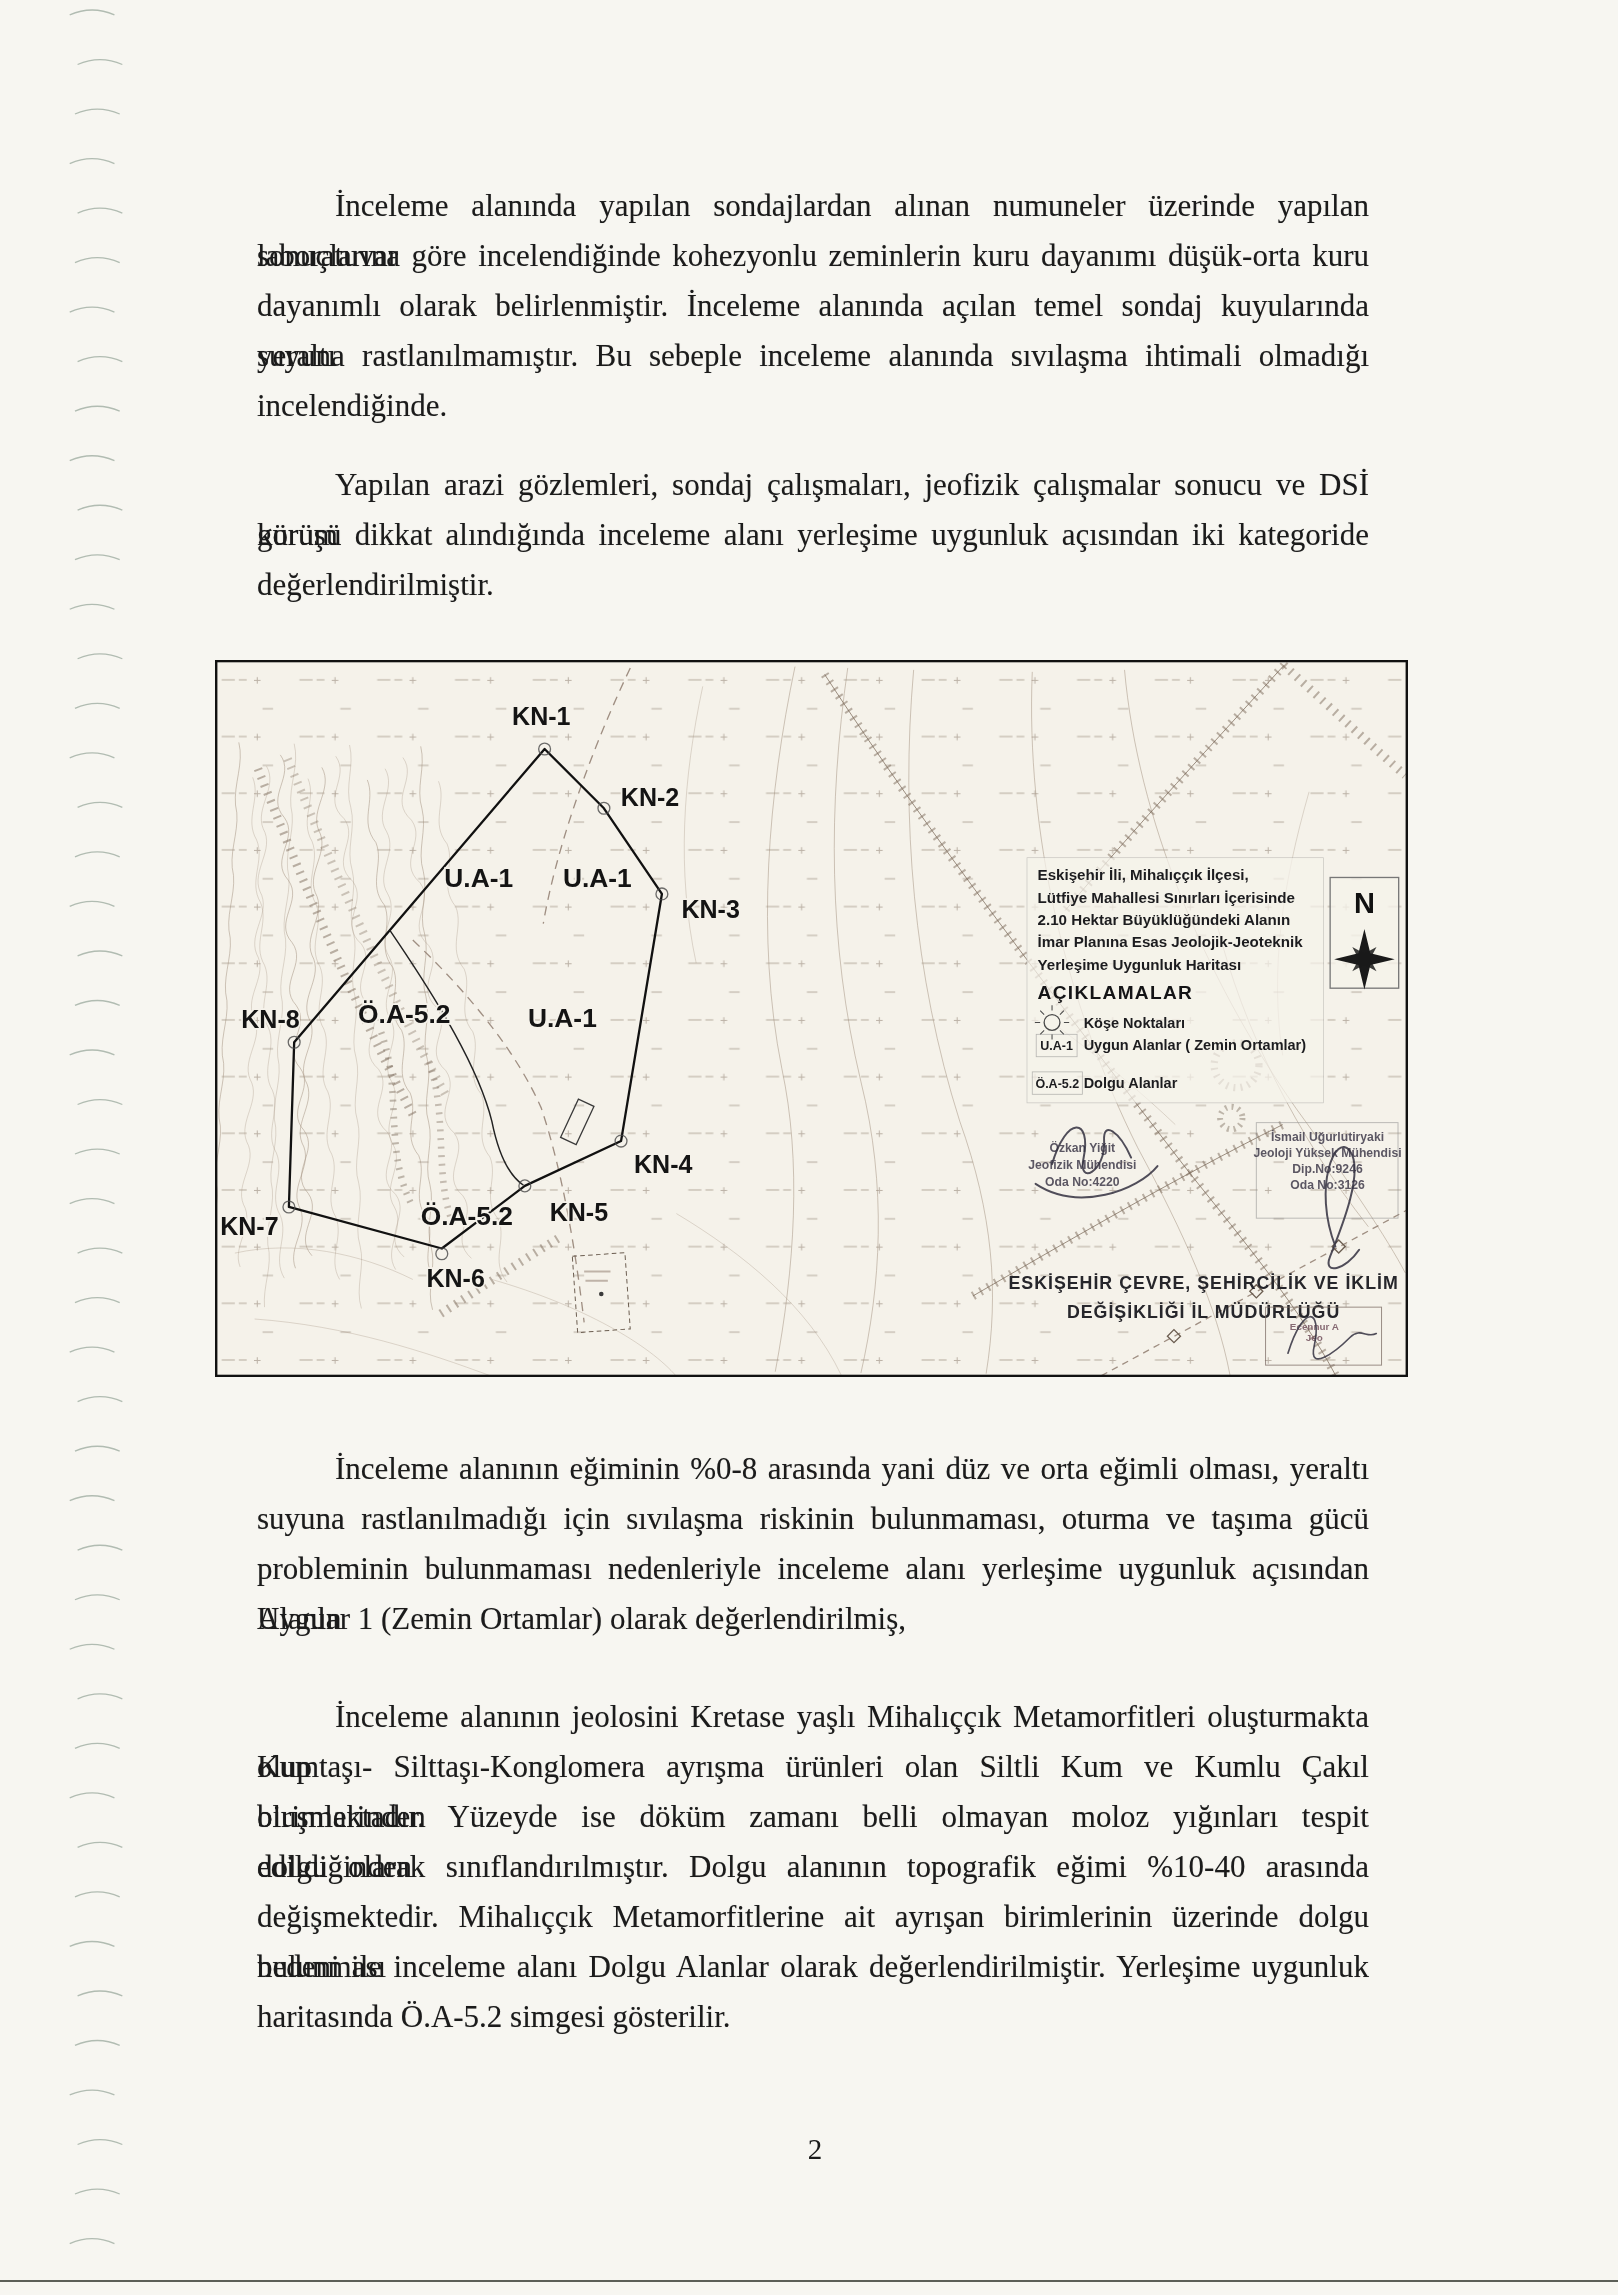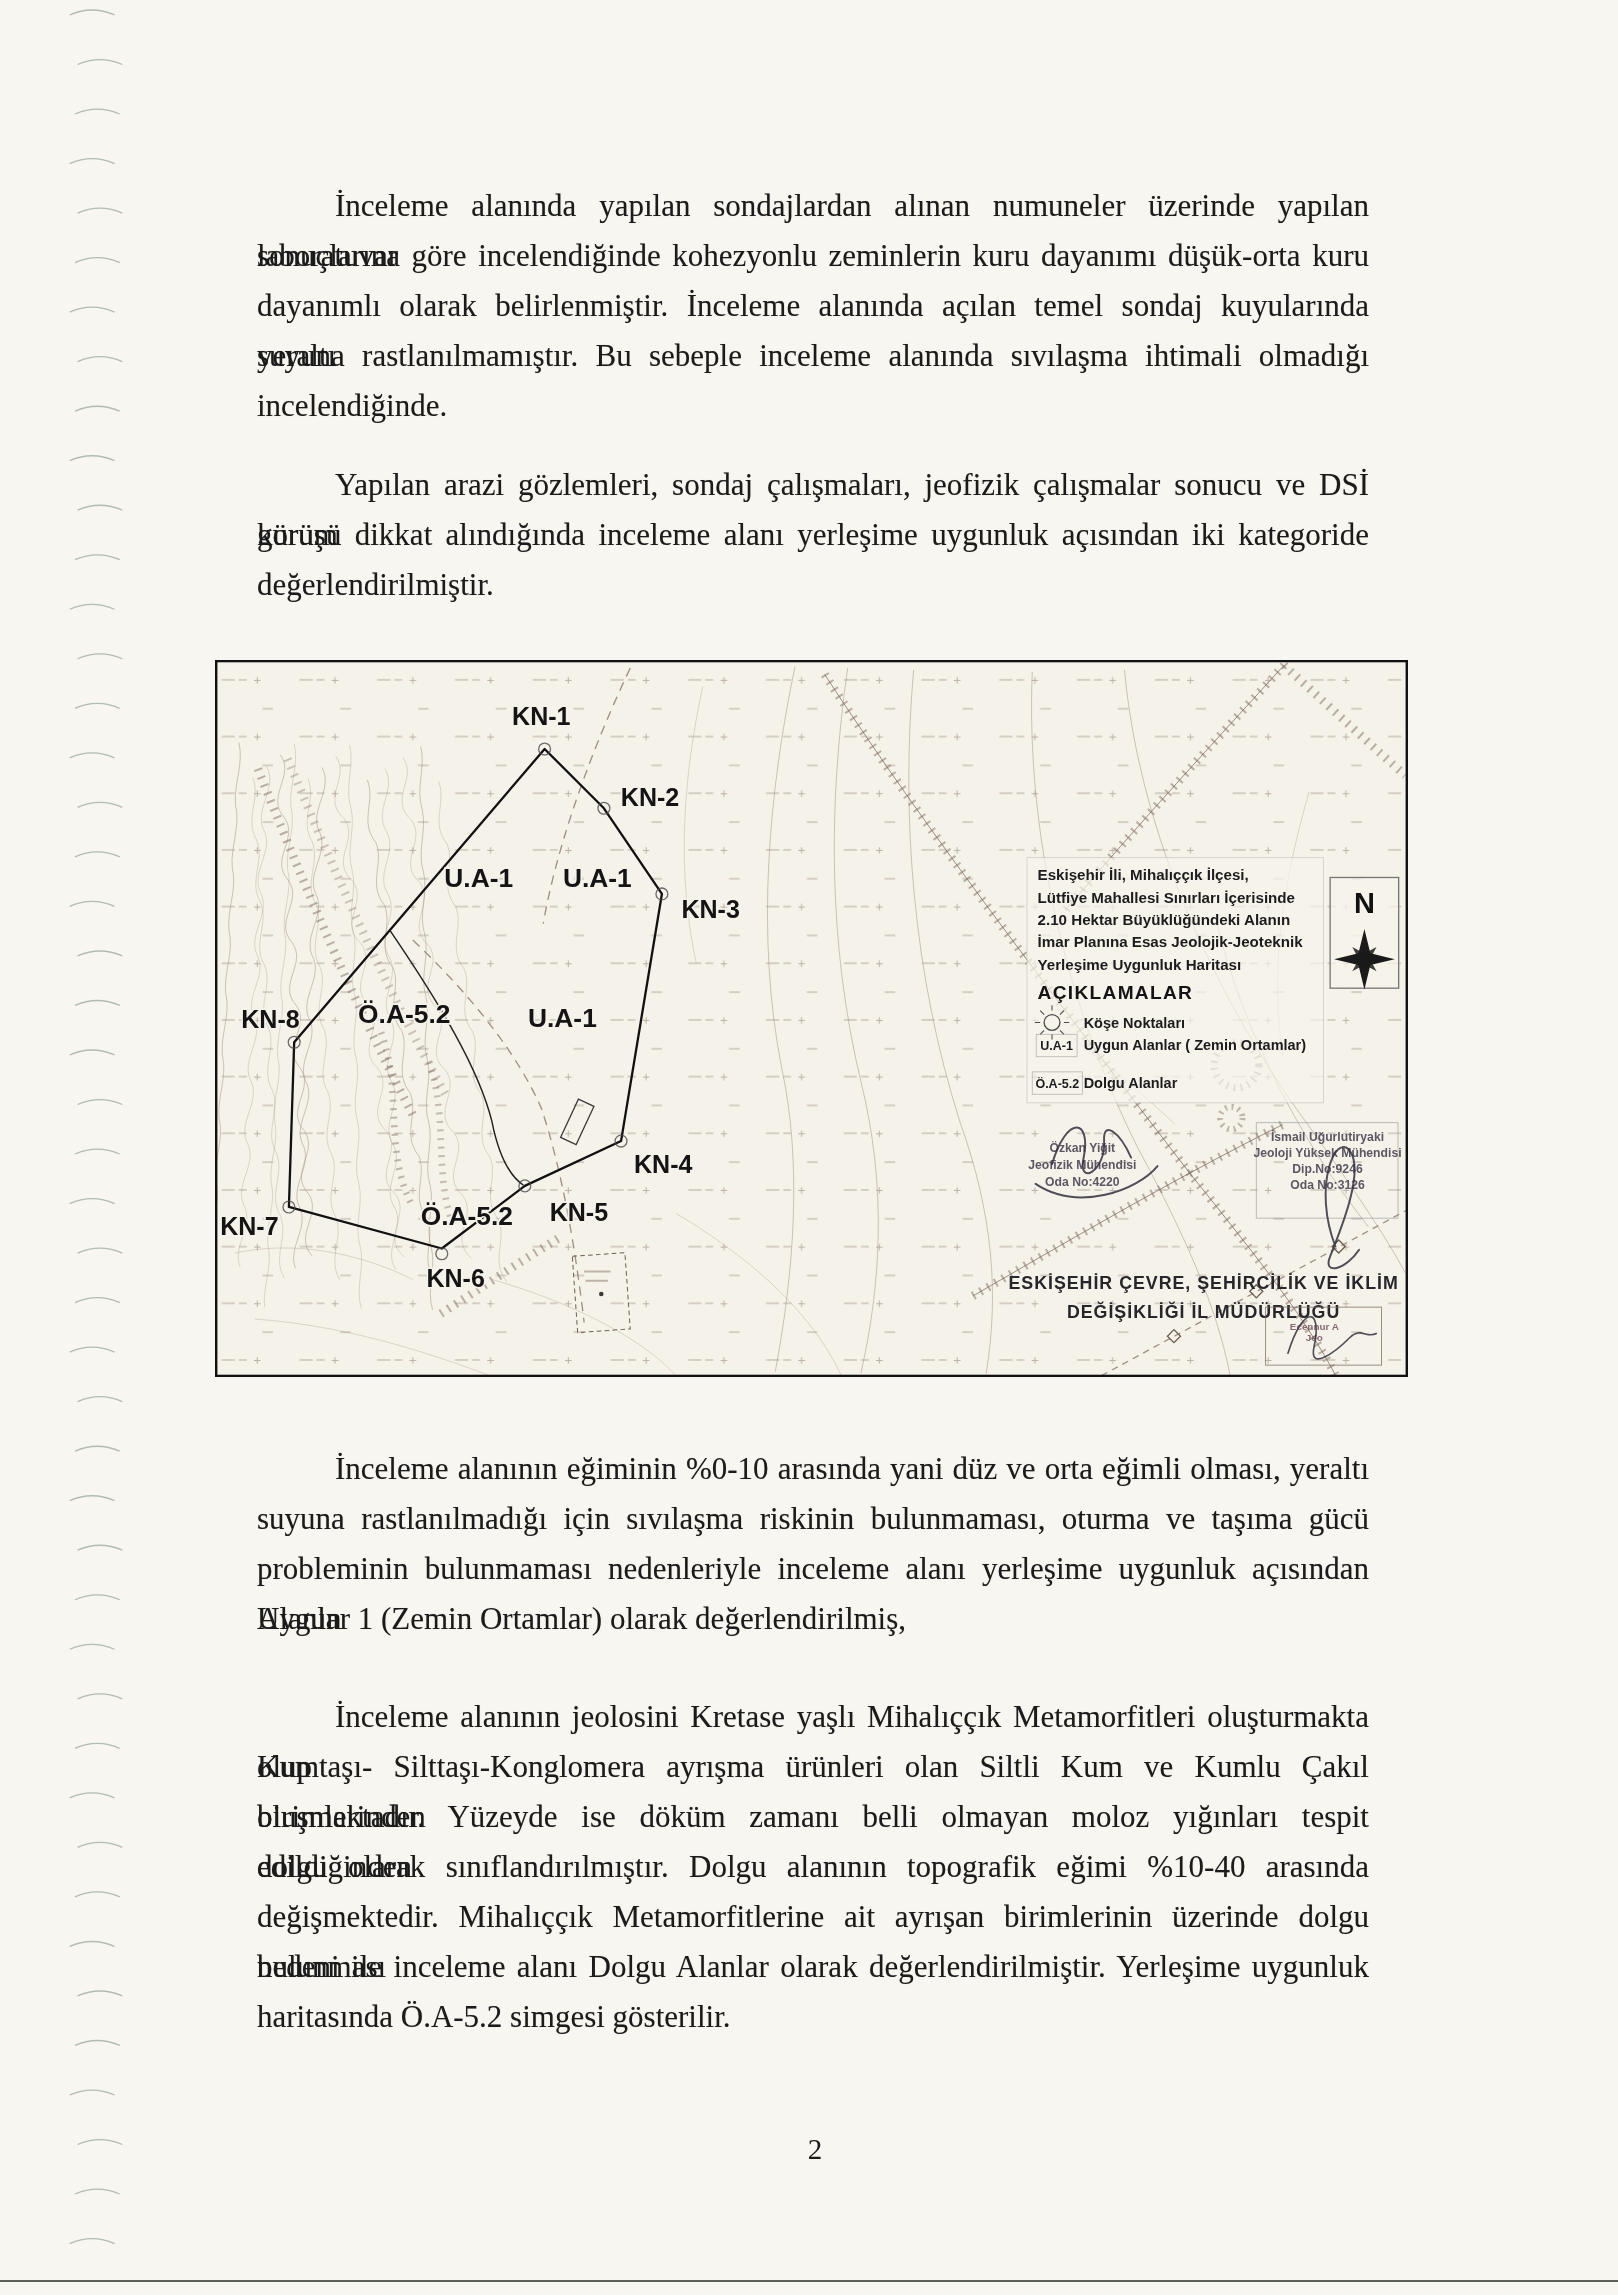--- a/index.html
+++ b/index.html
@@ -96,21 +96,21 @@
       <div class="tl">dayanımlı olarak belirlenmiştir. İnceleme alanında açılan temel sondaj kuyularında yeraltı</div>
       <div class="tl">suyuna rastlanılmamıştır. Bu sebeple inceleme alanında sıvılaşma ihtimali olmadığı</div>
       <div class="tl tl-end">incelendiğinde.</div>
     </div>
   <div class="para" style="top:448px">
       <div class="tl tl-first">Yapılan arazi gözlemleri, sondaj çalışmaları, jeofizik çalışmalar sonucu ve DSİ kurum</div>
       <div class="tl">görüşü dikkat alındığında inceleme alanı yerleşime uygunluk açısından iki kategoride</div>
       <div class="tl tl-end">değerlendirilmiştir.</div>
     </div>
   <div class="para" style="top:1432px">
-      <div class="tl tl-first">İnceleme alanının eğiminin %0-10 arasında yani düz ve orta eğimli olması, yeraltı</div>
+      <div class="tl tl-first">İnceleme alanının eğiminin %0-8 arasında yani düz ve orta eğimli olması, yeraltı</div>
       <div class="tl">suyuna rastlanılmadığı için sıvılaşma riskinin bulunmaması, oturma ve taşıma gücü</div>
       <div class="tl">probleminin bulunmaması nedenleriyle inceleme alanı yerleşime uygunluk açısından Uygun</div>
       <div class="tl tl-end">Alanlar 1 (Zemin Ortamlar) olarak değerlendirilmiş,</div>
     </div>
   <div class="para" style="top:1680px">
       <div class="tl tl-first">İnceleme alanının jeolosini Kretase yaşlı Mihalıççık Metamorfitleri oluşturmakta olup</div>
       <div class="tl">Kumtaşı- Silttaşı-Konglomera ayrışma ürünleri olan Siltli Kum ve Kumlu Çakıl birimlerinden</div>
       <div class="tl">oluşmaktadır. Yüzeyde ise döküm zamanı belli olmayan moloz yığınları tespit edildiğinden</div>
       <div class="tl">dolgu olarak sınıflandırılmıştır. Dolgu alanının topografik eğimi %10-40 arasında</div>
       <div class="tl">değişmektedir. Mihalıççık Metamorfitlerine ait ayrışan birimlerinin üzerinde dolgu bulunması</div>

